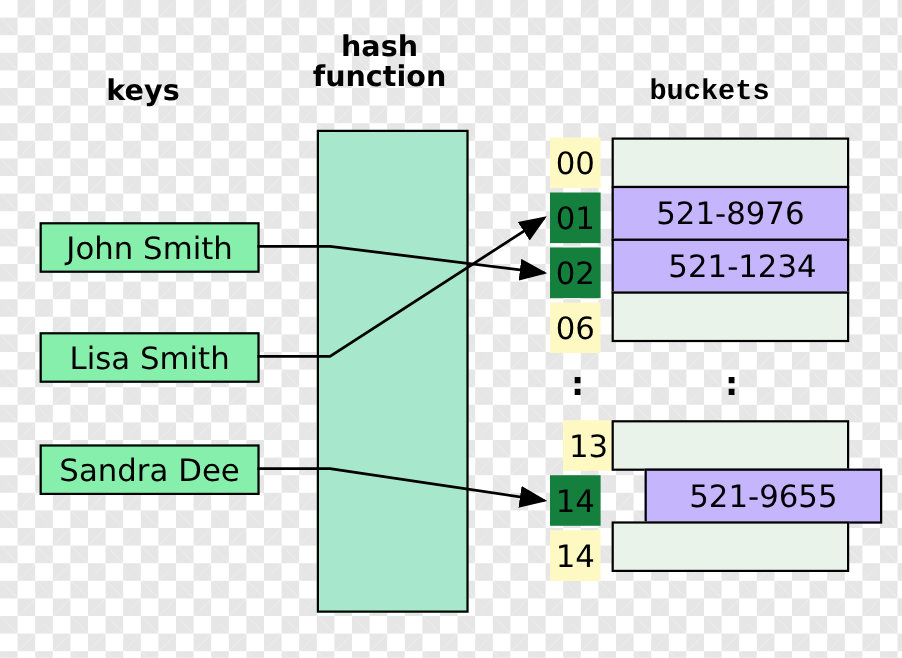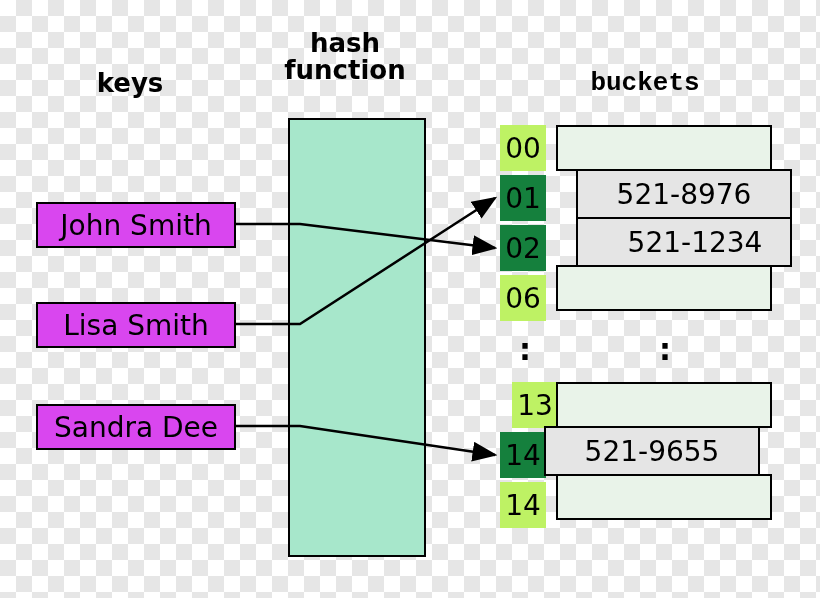--- a/index.html
+++ b/index.html
@@ -35,54 +35,54 @@
     color: #000;
     line-height: 1.05;
   }
   .hashbox {
     position: absolute;
     background: #a7e7cb;
     border: 2px solid #000;
   }
   .keybox {
     position: absolute;
-    background: #d946ef;
+    background: #86efac;
     border: 2px solid #000;
     font-size: 28px;
     display: flex;
     align-items: center;
     justify-content: center;
     color: #000;
   }
   .idxcell {
     position: absolute;
     width: 46px;
     height: 46px;
     display: flex;
     align-items: center;
     justify-content: center;
     font-size: 28px;
     color: #000;
   }
-  .idx-plain { background: #bef264; }
+  .idx-plain { background: #fef9c3; }
   .idx-hi    { background: #15803d; }
   .bucketcell {
     position: absolute;
     width: 216px;
     height: 46px;
     border: 2px solid #000;
     background: #e9f3e9;
     display: flex;
     align-items: center;
     justify-content: center;
     font-size: 28px;
     color: #000;
     box-sizing: border-box;
   }
-  .bucketcell.hi { background: #e5e5e5; margin-left: 20px; }
+  .bucketcell.hi { background: #c4b5fd; }
   .ellipsis {
     position: absolute;
     font-size: 30px;
     font-weight: 700;
     color: #000;
     text-align: center;
     width: 30px;
   }
   svg.arrows {
     position: absolute;
@@ -129,21 +129,21 @@
   <div class="bucketcell" style="left:556px; top:265px;"></div>
 
   <div class="ellipsis" style="left:510px; top:332px;">:</div>
   <div class="ellipsis" style="left:650px; top:332px;">:</div>
 
   <div class="idxcell idx-plain" style="left:500px; top:382px;margin-left:12px;">13</div>
   <div class="idxcell idx-hi" style="left:500px; top:432px;">14</div>
   <div class="idxcell idx-plain" style="left:500px; top:482px;">14</div>
 
   <div class="bucketcell" style="left:556px; top:382px;"></div>
-  <div class="bucketcell hi" style="left:524px; top:426px; height:50px;">521-9655</div>
+  <div class="bucketcell hi" style="left:586px; top:426px; height:50px;">521-9655</div>
   <div class="bucketcell" style="left:556px; top:474px;"></div>
 
 </div>
 
 <svg class="arrows" width="820" height="598">
   <defs>
     <marker id="arrowhead" markerWidth="10" markerHeight="8" refX="9" refY="4" orient="auto">
       <polygon points="0 0, 10 4, 0 8" fill="#000"></polygon>
     </marker>
   </defs>

